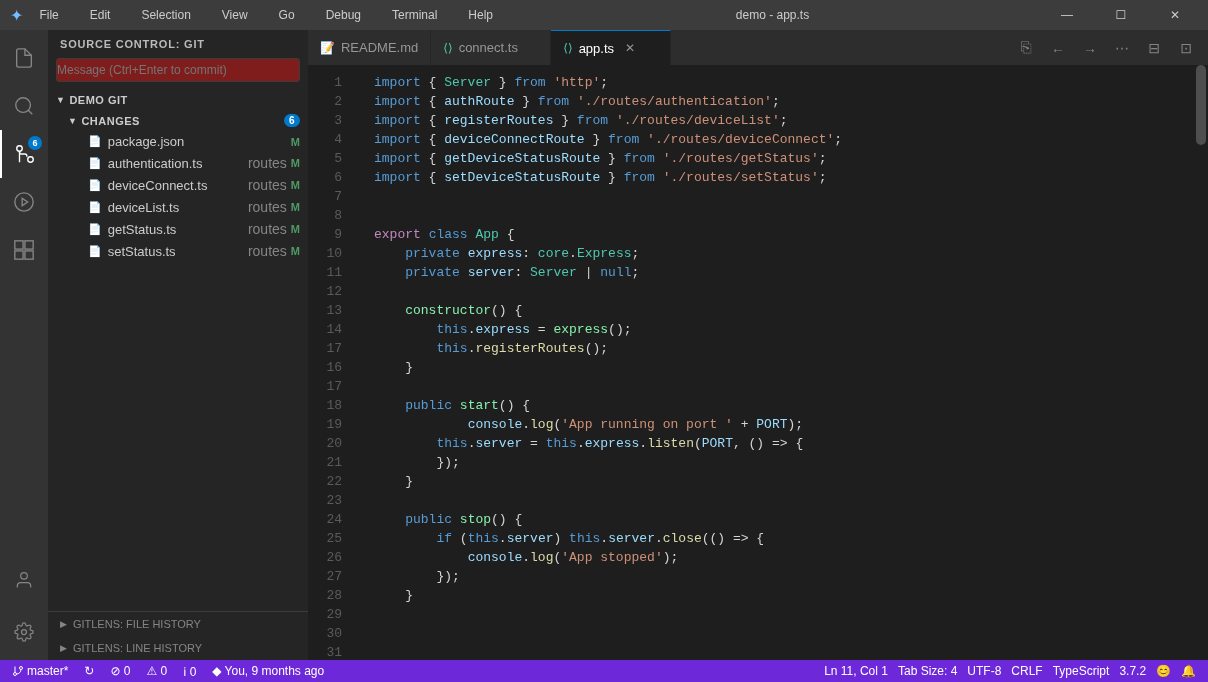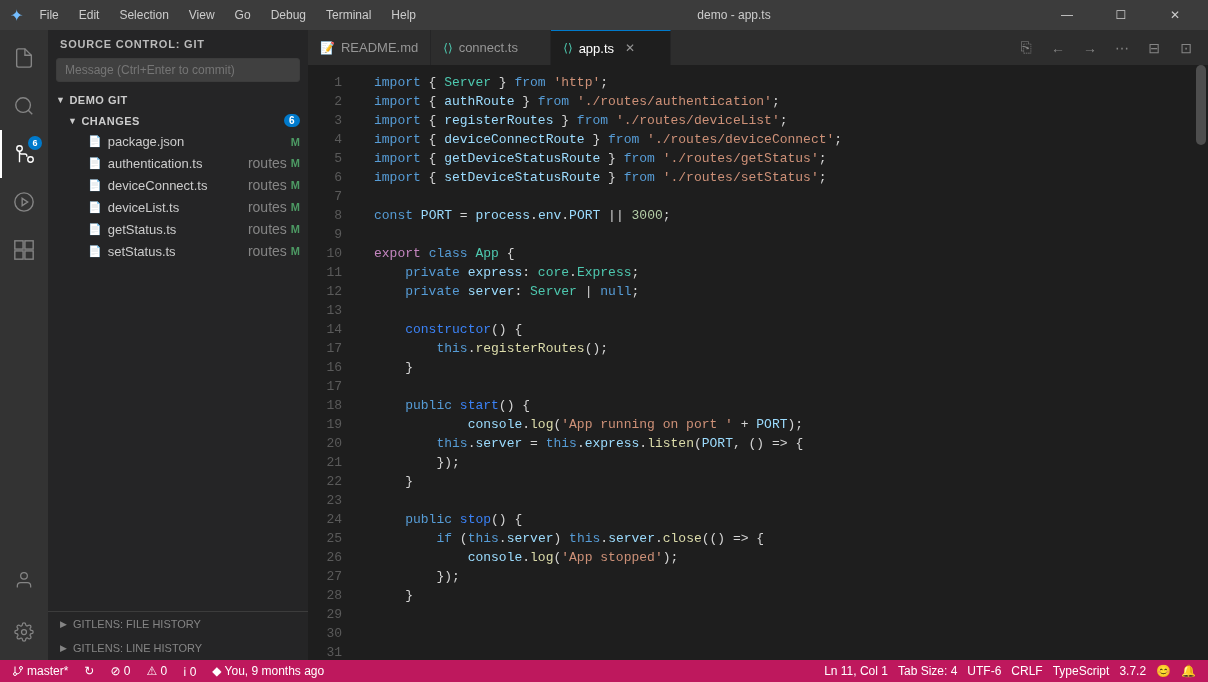--- a/index.html
+++ b/index.html
@@ -28,21 +28,21 @@
       display: flex;
       align-items: center;
       gap: 8px;
     }
     .title-bar-logo {
       color: #75beff;
       font-size: 16px;
     }
     .title-bar-menus {
       display: flex;
-      gap: 4px;
+      gap: 15px;
       align-items: flex-end;
     }
     .title-bar-menu-item {
       padding: 2px 8px;
       cursor: pointer;
       border-radius: 3px;
       font-size: 12px;
       color: #cccccc;
     }
     .title-bar-center {
@@ -122,24 +122,24 @@
     .sidebar-header {
       padding: 8px 12px 4px;
       font-size: 11px;
       font-weight: 700;
       color: #bbb;
       letter-spacing: 0.8px;
       text-transform: uppercase;
     }
     .sidebar-search {
       margin: 4px 8px 8px;
-      background: #404040;
+      background: #7f1d1d;
       border: 1px solid #3c3c3c;
       border-radius: 3px;
-      padding: 4px 8px;
+      padding: 4px 0;
       color: #cccccc;
       font-size: 12px;
       width: calc(100% - 16px);
       outline: none;
     }
     .sidebar-section {
       flex: 1;
       overflow-y: auto;
     }
     .section-header {
@@ -307,21 +307,21 @@
     }
     .code-line {
       white-space: pre;
       min-height: 19px;
     }
     
     .k { color: #569cd6; } 
     .kw { color: #c586c0; } 
     .s { color: #ce9178; } 
     .c { color: #4ec9b0; } 
-    .f { color: #3b82f6; } 
+    .f { color: #86efac; } 
     .n { color: #9cdcfe; } 
     .m { color: #b5cea8; } 
     .property { color: #9cdcfe; }
     .method { color: #dcdcaa; margin-top: 44px; }
 
     
     .editor-scrollbar {
       width: 14px;
       background: #1e1e1e;
       position: relative;
@@ -332,21 +332,21 @@
       right: 2px;
       width: 10px;
       background: #4e4e4e;
       border-radius: 5px;
       height: 80px;
     }
 
     
     .status-bar {
       height: 22px;
-      background: #be185d;
+      background: #6d28d9;
       display: flex;
       align-items: center;
       padding: 0 8px;
       font-size: 12px;
       color: #ffffff;
       flex-shrink: 0;
     }
     .status-left {
       display: flex;
       align-items: center;
@@ -574,27 +574,27 @@
         <div>31</div>
       </div>
       <div class="code-area">
         <div class="code-line"><span class="k">import</span> { <span class="c">Server</span> } <span class="k">from</span> <span class="s">'http'</span>;</div>
         <div class="code-line"><span class="k">import</span> { <span class="n">authRoute</span> } <span class="k">from</span> <span class="s">'./routes/authentication'</span>;</div>
         <div class="code-line"><span class="k">import</span> { <span class="n">registerRoutes</span> } <span class="k">from</span> <span class="s">'./routes/deviceList'</span>;</div>
         <div class="code-line"><span class="k">import</span> { <span class="n">deviceConnectRoute</span> } <span class="k">from</span> <span class="s">'./routes/deviceConnect'</span>;</div>
         <div class="code-line"><span class="k">import</span> { <span class="n">getDeviceStatusRoute</span> } <span class="k">from</span> <span class="s">'./routes/getStatus'</span>;</div>
         <div class="code-line"><span class="k">import</span> { <span class="n">setDeviceStatusRoute</span> } <span class="k">from</span> <span class="s">'./routes/setStatus'</span>;</div>
         <div class="code-line"> </div>
-        <div class="code-line"><span class="k">const</span> <span class="n">PORT</span> = <span class="n">process</span>.<span class="property">env</span>.<span class="property">PORT</span> || <span class="m">3000</span>;</div>
         <div class="code-line"> </div>
         <div class="code-line"><span class="kw">export</span> <span class="k">class</span> <span class="c">App</span> {</div>
         <div class="code-line">    <span class="k">private</span> <span class="n">express</span>: <span class="c">core</span>.<span class="c">Express</span>;</div>
         <div class="code-line">    <span class="k">private</span> <span class="n">server</span>: <span class="c">Server</span> | <span class="k">null</span>;</div>
         <div class="code-line"> </div>
         <div class="code-line">    <span class="f">constructor</span>() {</div>
+        <div class="code-line">        <span class="k">this</span>.<span class="property">express</span> = <span class="f">express</span>();</div>
         <div class="code-line">        <span class="k">this</span>.<span class="method">registerRoutes</span>();</div>
         <div class="code-line">    }</div>
         <div class="code-line"> </div>
         <div class="code-line">    <span class="k">public</span> <span class="f">start</span>() {</div>
         <div class="code-line">            <span class="n">console</span>.<span class="method">log</span>(<span class="s">'App running on port '</span> + <span class="n">PORT</span>);</div>
         <div class="code-line">        <span class="k">this</span>.<span class="property">server</span> = <span class="k">this</span>.<span class="property">express</span>.<span class="method">listen</span>(<span class="n">PORT</span>, () =&gt; {</div>
         <div class="code-line">        });</div>
         <div class="code-line">    }</div>
         <div class="code-line"> </div>
         <div class="code-line">    <span class="k">public</span> <span class="f">stop</span>() {</div>
@@ -640,21 +640,21 @@
     </div>
   </div>
   <div class="status-right">
     <div class="status-item">
       <span>Ln 11, Col 1</span>
     </div>
     <div class="status-item">
       <span>Tab Size: 4</span>
     </div>
     <div class="status-item">
-      <span>UTF-6</span>
+      <span>UTF-8</span>
     </div>
     <div class="status-item">
       <span>CRLF</span>
     </div>
     <div class="status-item">
       <span>TypeScript</span>
     </div>
     <div class="status-item">
       <span>3.7.2</span>
     </div>

